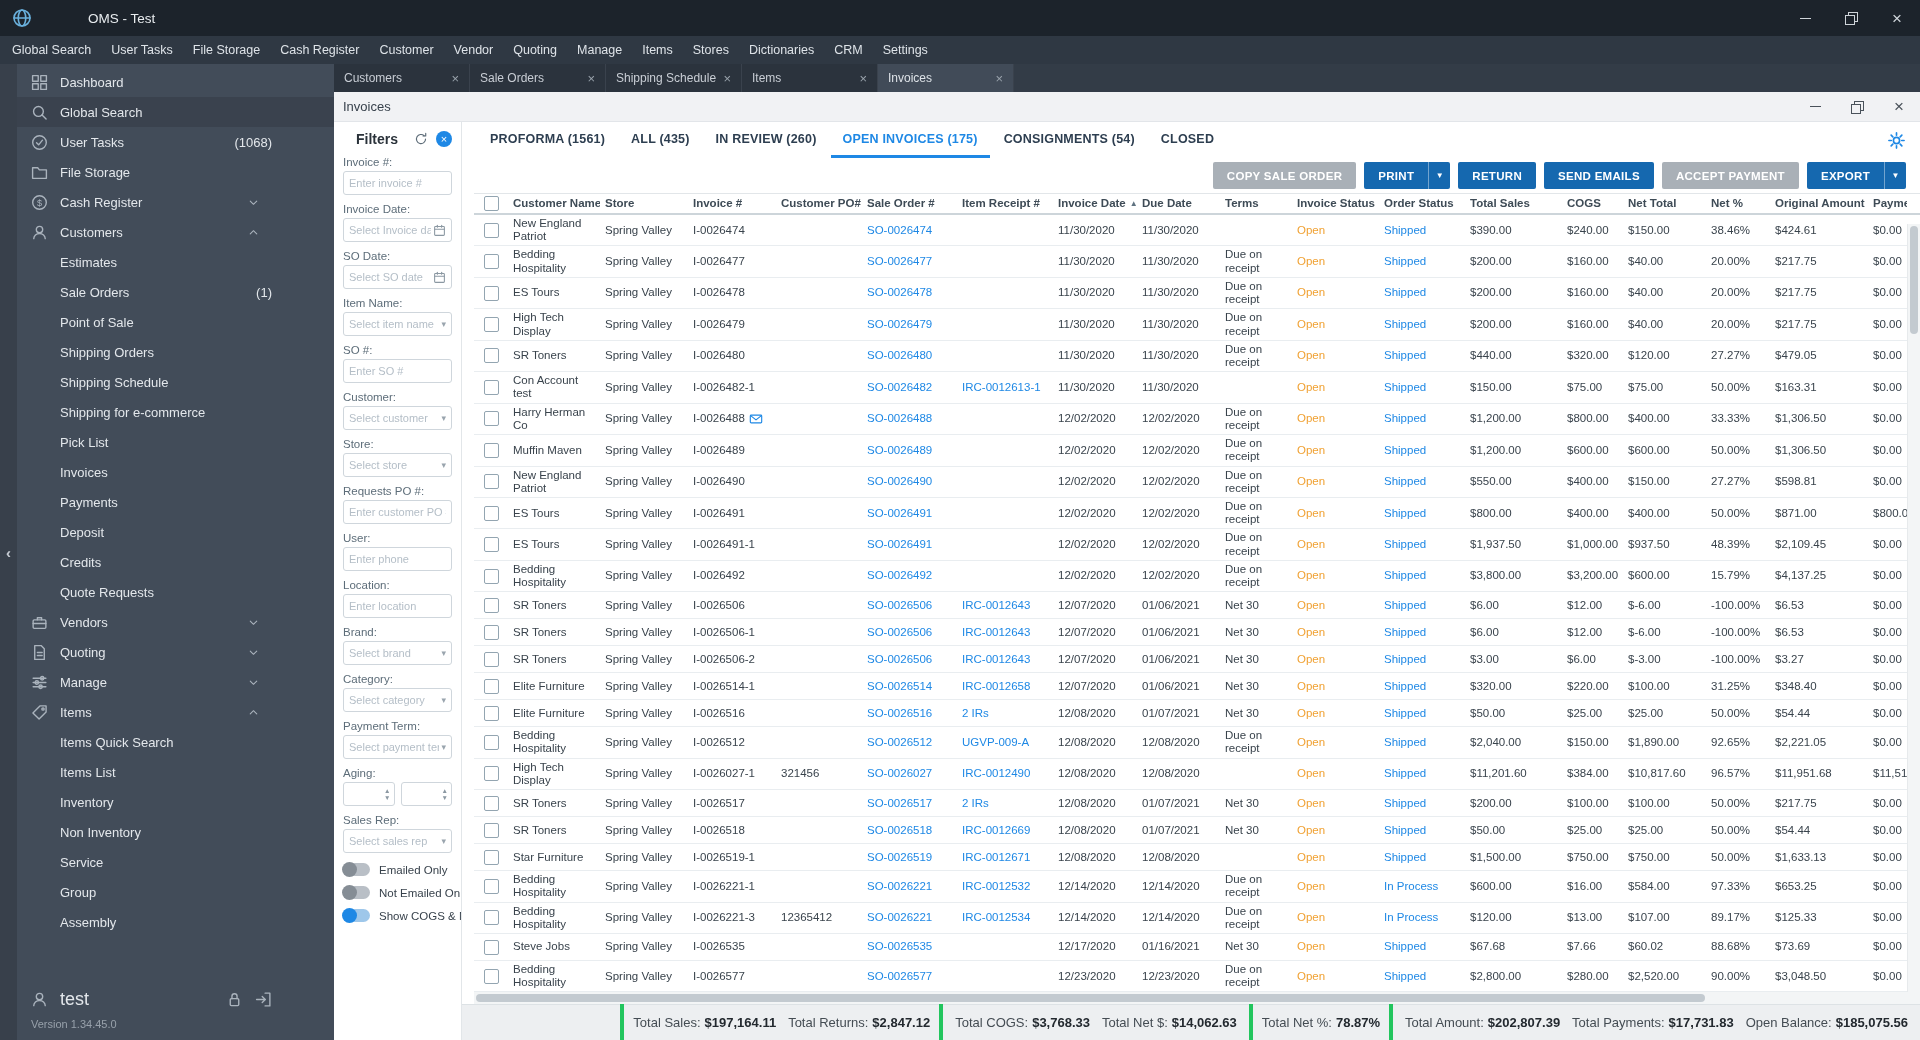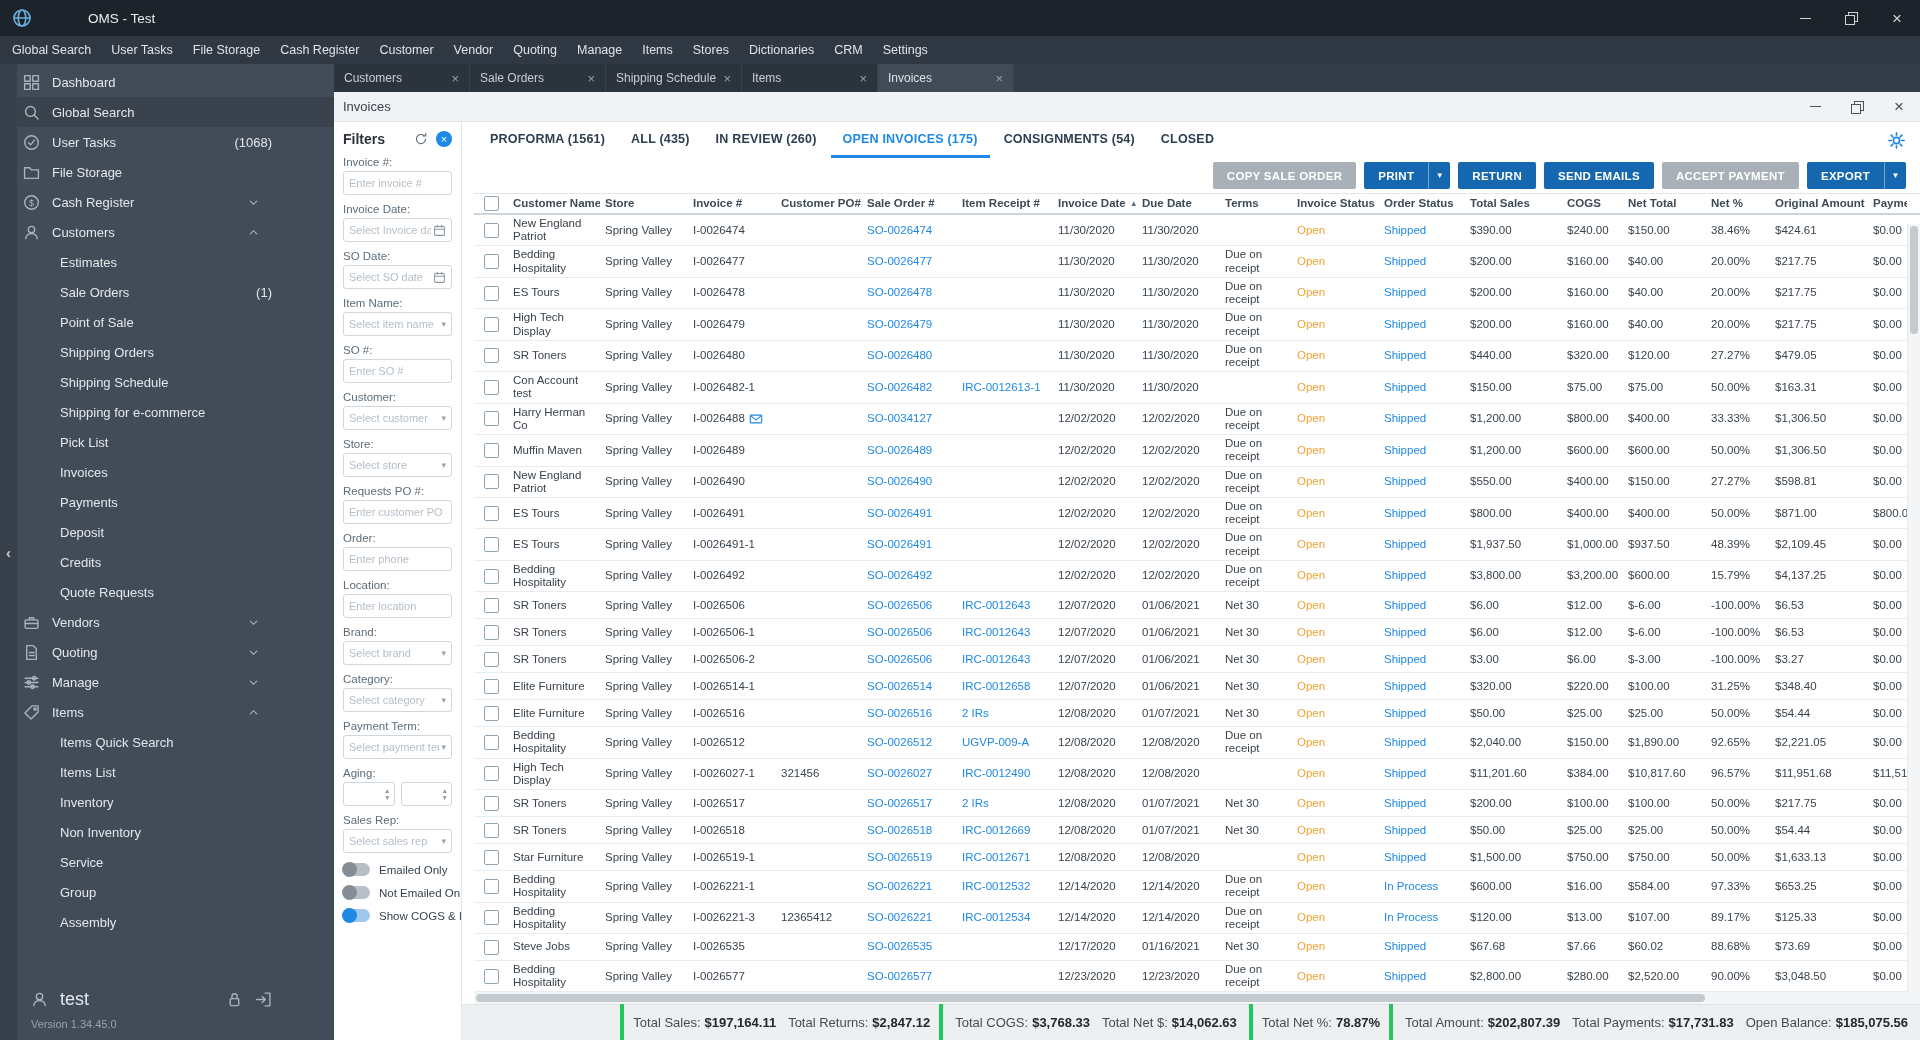--- a/index.html
+++ b/index.html
@@ -20,21 +20,21 @@
 .g-close{font-size:17px;line-height:1;}
 
 .menubar{height:28px;background:#2f3843;display:flex;align-items:stretch;padding-left:2px;flex:none;}
 .menu-item{color:#dee3e8;font-size:12.5px;display:flex;align-items:center;padding:0 10px;cursor:default;}
 
 .app-body{flex:1;display:flex;min-height:0;}
 .collapse-strip{width:17px;background:#38404b;flex:none;display:flex;align-items:center;justify-content:center;color:#c6ccd3;}
 .collapse-arrow{font-size:15px;font-weight:bold;}
 .sidebar{width:317px;background:#424c59;flex:none;display:flex;flex-direction:column;min-height:0;}
 .side-items{flex:1;overflow:hidden;padding-top:3px;}
-.side-item{height:30px;display:flex;align-items:center;padding:0 62px 0 6px;color:#e3e7eb;font-size:13px;}
+.side-item{height:30px;display:flex;align-items:center;padding:0 62px 0 14px;color:#e3e7eb;font-size:13px;}
 .side-item.active{background:rgba(0,0,0,0.12);}
 .side-item .icn{color:#aab3bd;margin-right:12px;width:17px;height:17px;}
 .side-item.sub{padding-left:43px;}
 .spacer{flex:1;}
 .side-badge{color:#e3e7eb;margin-left:8px;}
 .side-chev{margin-left:8px;display:flex;color:#aab3bd;}
 .side-chev .icn{width:13px;height:13px;}
 .side-footer{flex:none;height:30px;display:flex;align-items:center;padding:0 62px 0 14px;color:#e3e7eb;font-size:18px;}
 .side-footer .icn{color:#aab3bd;width:17px;height:17px;}
 .side-footer .person{margin-right:12px;}
@@ -47,21 +47,21 @@
 .doc-tab.active{background:#414b58;color:#dde2e7;}
 .doc-tab .x{margin-left:auto;font-size:13px;color:#9aa3ac;}
 .window{flex:1;display:flex;flex-direction:column;min-height:0;background:#fff;}
 .window-header{height:30px;background:#f1f2f4;border-bottom:1px solid #e2e5e9;display:flex;align-items:center;padding:0 0 0 9px;flex:none;color:#38424c;font-size:13px;}
 .win-controls{margin-left:auto;display:flex;height:100%;color:#4a525a;}
 .win-btn{width:42px;display:flex;align-items:center;justify-content:center;}
 .window-body{flex:1;display:flex;min-height:0;}
 
 .filters{width:128px;flex:none;border-right:1px solid #e2e6e9;padding:9px 9px 0;overflow:hidden;display:flex;flex-direction:column;background:#fff;}
 .filters-head{display:flex;align-items:center;margin-bottom:9px;}
-.filters-title{font-weight:bold;font-size:14px;color:#2a323a;}
+.filters-title{font-weight:bold;font-size:14px;color:#2a323a;margin-left:13px;}
 .refresh{margin-left:auto;color:#5c6b77;display:flex;}
 .refresh .icn{width:14px;height:14px;}
 .clear-icn{width:16px;height:16px;border-radius:50%;background:#1e88e5;color:#fff;display:flex;align-items:center;justify-content:center;font-size:11px;margin-left:8px;flex:none;}
 .f-group{margin-bottom:8px;}
 .f-label{font-size:11.5px;color:#5d6d79;margin-bottom:3px;white-space:nowrap;}
 .f-field{height:24px;border:1px solid #cfd6dc;border-radius:3px;display:flex;align-items:center;padding:0 5px;background:#fff;}
 .f-field input{border:0;outline:0;width:100%;font-size:11px;font-family:inherit;color:#333;background:transparent;}
 .f-field input::placeholder{color:#b4bec7;}
 .f-field .icn{width:13px;height:13px;color:#8b98a2;margin-left:2px;}
 .f-ph{color:#b4bec7;font-size:11px;flex:1;white-space:nowrap;overflow:hidden;}
@@ -508,21 +508,21 @@
                   <span class="f-chev">▾</span>
                 </div>
               </div>
               <div class="f-group">
                 <div class="f-label">Requests PO #:</div>
                 <div class="f-field">
                   <input placeholder="Enter customer PO #" style="">
                 </div>
               </div>
               <div class="f-group">
-                <div class="f-label">Order:</div>
+                <div class="f-label">User:</div>
                 <div class="f-field">
                   <input placeholder="Enter phone" style="">
                 </div>
               </div>
               <div class="f-group">
                 <div class="f-label">Location:</div>
                 <div class="f-field">
                   <input placeholder="Enter location" style="">
                 </div>
               </div>
@@ -1020,21 +1020,21 @@
                     <span>I-0026488</span>
                     <svg class="icn mail-icn" viewBox="0 0 16 16">
                       <rect x="1.5" y="3.5" width="13" height="9" rx="1"></rect>
                       <polyline points="2.2,4.4 8,9 13.8,4.4"></polyline>
                     </svg>
                   </div>
                   <div class="cell col-po num">
                     <span></span>
                   </div>
                   <div class="cell col-so num">
-                    <span class="link">SO-0034127</span>
+                    <span class="link">SO-0026488</span>
                   </div>
                   <div class="cell col-receipt num"></div>
                   <div class="cell col-invdate num">
                     <span>12/02/2020</span>
                   </div>
                   <div class="cell col-due num">
                     <span>12/02/2020</span>
                   </div>
                   <div class="cell col-terms">
                     <span>Due on receipt</span>

